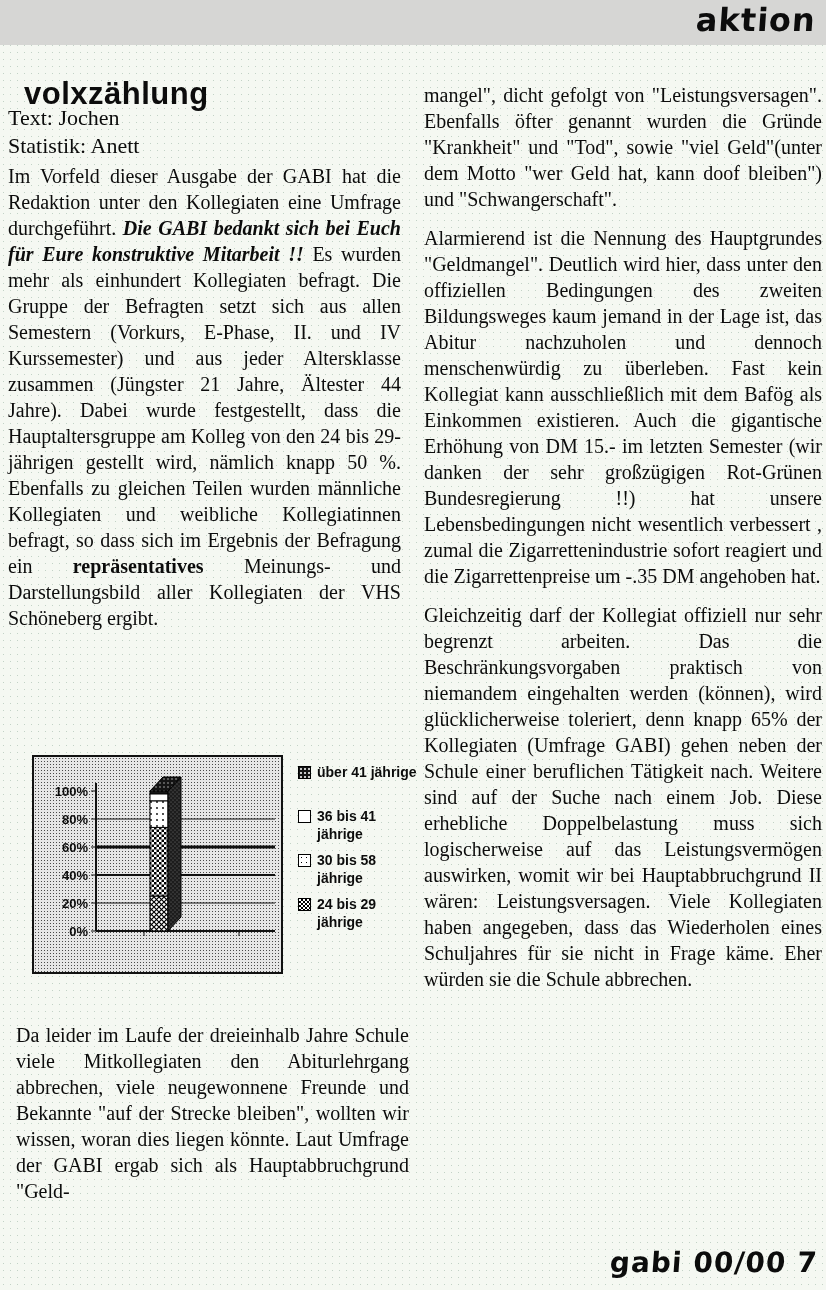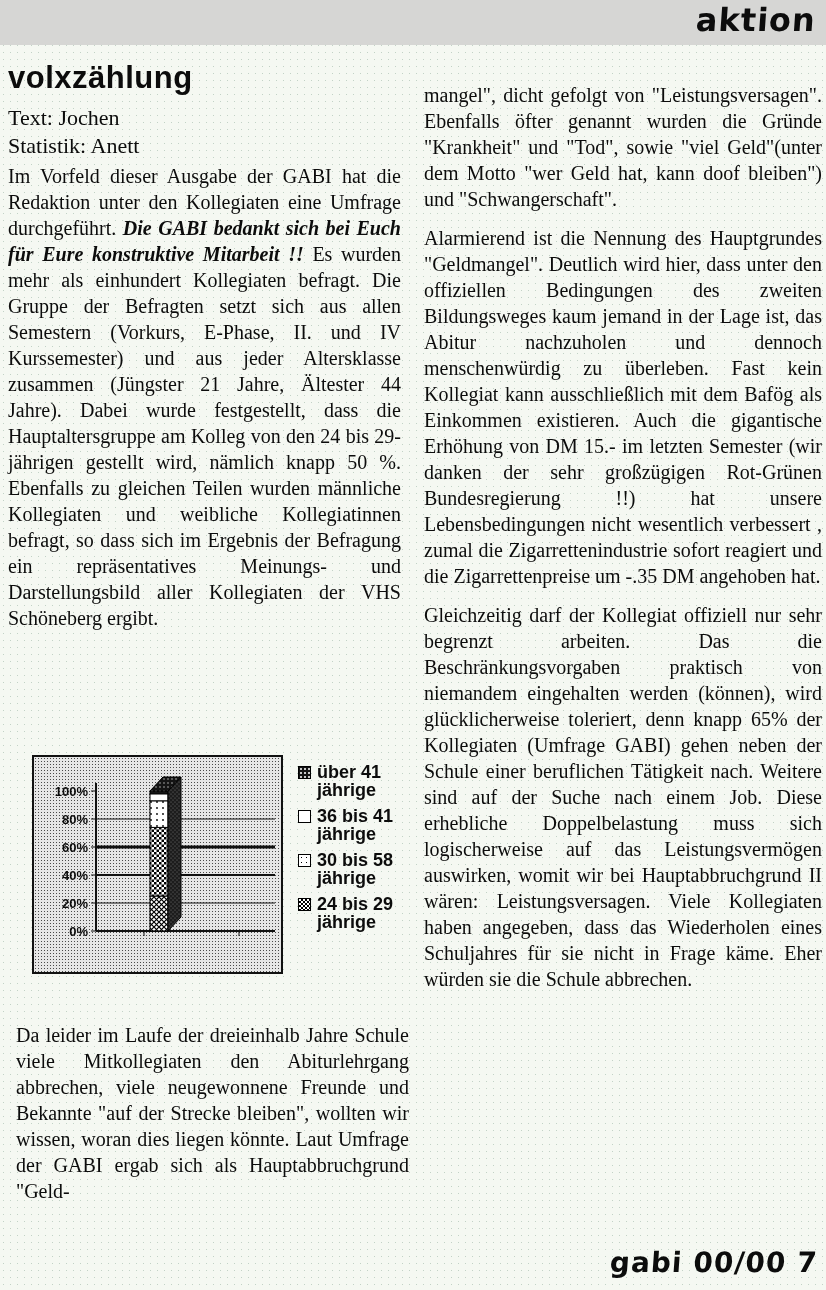--- a/index.html
+++ b/index.html
@@ -20,35 +20,35 @@
     position:absolute;left:8px;top:60px;
     font-family:"Liberation Sans",sans-serif;font-weight:bold;font-size:31px;letter-spacing:0.5px;
   }
   .byline{position:absolute;left:8px;top:104px;font-size:22px;line-height:28px;}
   .body-text{font-size:20px;line-height:26px;text-align:justify;}
   .col-left-1{position:absolute;left:8px;top:163px;width:393px;}
   .col-left-2{position:absolute;left:8px;top:1022px;width:393px;margin-left:8px;}
   .col-right{position:absolute;left:424px;top:82px;width:398px;}
   .col-right p{margin:0 0 13px 0;}
   .bold-italic{font-weight:bold;font-style:italic;}
-  .bold{font-weight:normal;}
+  .bold{font-weight:bold;}
 
   .figure{position:absolute;left:32px;top:755px;width:390px;height:220px;}
   .chart-box{
     position:absolute;left:0;top:0;width:251px;height:219px;box-sizing:border-box;
     border:2px solid #111;
     background-color:#e6e6e6;
     background-image:radial-gradient(circle,#4a4a4a 0.6px,transparent 0.8px);
     background-size:3px 3px;
   }
   .ytick{font-family:"Liberation Sans",sans-serif;font-weight:bold;font-size:13px;fill:#0c0c0c;}
 
   .legend{
     position:absolute;left:266px;top:8px;width:124px;
-    font-family:"Liberation Sans",sans-serif;font-weight:bold;font-size:18px;line-height:18px;
+    font-family:"Liberation Sans",sans-serif;font-weight:bold;font-size:14px;line-height:18px;
   }
   .legend-item{position:relative;padding-left:19px;margin-bottom:8px;min-height:36px;}
   .legend-swatch{position:absolute;left:0;top:3px;width:13px;height:13px;border:1px solid #000;box-sizing:border-box;}
   .legend-label{display:block;width:100px;}
   .sw-crosshatch{background-color:#fff;background-image:repeating-linear-gradient(45deg,#000 0 1px,transparent 1px 4px),repeating-linear-gradient(135deg,#000 0 1px,transparent 1px 4px);}
   .sw-checker{background-color:#fff;background-image:conic-gradient(#000 25%,#fff 0 50%,#000 0 75%,#fff 0);background-size:4px 4px;}
   .sw-dots{background-color:#fff;background-image:radial-gradient(#000 0.8px,transparent 1px);background-size:5px 5px;}
   .sw-white{background:#fff;}
   .sw-darkdots{background-color:#141414;background-image:radial-gradient(#cfcfcf 0.7px,transparent 0.9px);background-size:4px 4px;}
 
@@ -59,21 +59,21 @@
   }
 </style>
 </head>
 <body>
 
 <div class="page">
 
   <div class="header-bar"></div>
   <div class="section-title">aktion</div>
 
-  <h1 class="article-title" style="margin:0">volxzählung</h1>
+  <h1 class="article-title" style="margin:16px">volxzählung</h1>
 
   <div class="byline">
     <div>Text: Jochen</div>
     <div>Statistik: Anett</div>
   </div>
 
   <div class="col-left-1 body-text">
     <span>Im Vorfeld dieser Ausgabe der GABI hat die Redaktion unter den Kollegiaten eine Umfrage durchgeführt. </span><span class="bold-italic">Die GABI bedankt sich bei Euch für Eure konstruktive Mitarbeit !!</span><span> Es wurden mehr als einhundert Kollegiaten befragt. Die Gruppe der Befragten setzt sich aus allen Semestern (Vorkurs, E-Phase, II. und IV Kurssemester) und aus jeder Altersklasse zusammen (Jüngster 21 Jahre, Ältester 44 Jahre). Dabei wurde festgestellt, dass die Hauptaltersgruppe am Kolleg von den 24 bis 29-jährigen gestellt wird, nämlich knapp 50 %. Ebenfalls zu gleichen Teilen wurden männliche Kollegiaten und weibliche Kollegiatinnen befragt, so dass sich im Ergebnis der Befragung ein </span><span class="bold">repräsentatives</span><span> Meinungs- und Darstellungsbild aller Kollegiaten der VHS Schöneberg ergibt.</span>
   </div>
 

